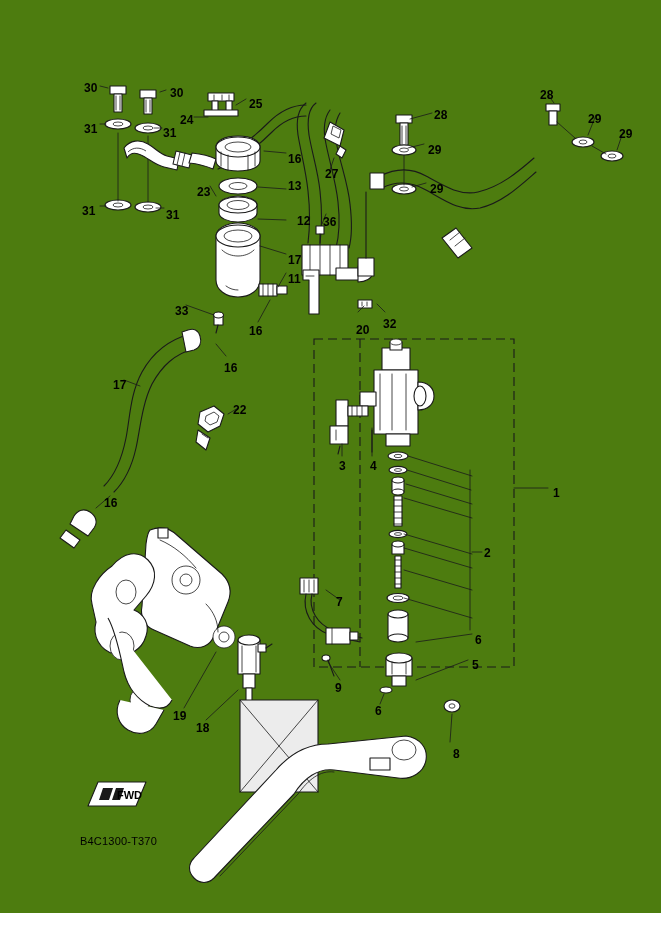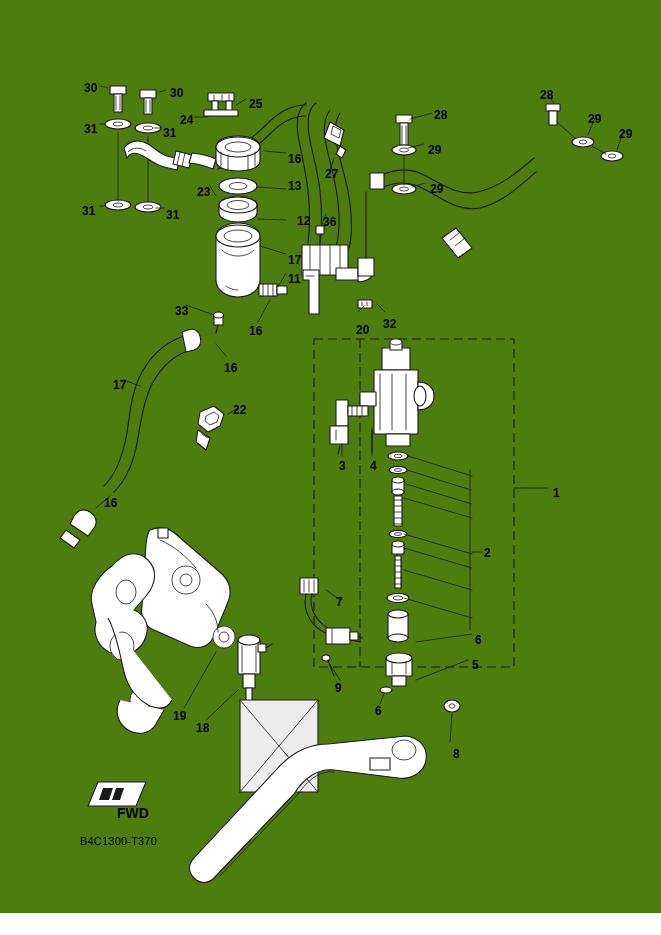--- a/index.html
+++ b/index.html
@@ -37,24 +37,23 @@
     position: absolute;
     font-family: "Liberation Sans", sans-serif;
     font-size: 11px;
     color: #000000;
     letter-spacing: 0.2px;
     white-space: nowrap;
   }
   .fwd-label {
     position: absolute;
     font-family: "Liberation Sans", sans-serif;
-    font-size: 14px;
+    font-size: 11px;
     font-weight: bold;
     color: #000000;
-    margin-top: 16px;
   }
 </style>
 </head>
 <body>
 
 <div id="sheet">
 
   <svg id="artwork" viewBox="0 0 661 935" xmlns="http://www.w3.org/2000/svg">
     <defs>
       <style>

